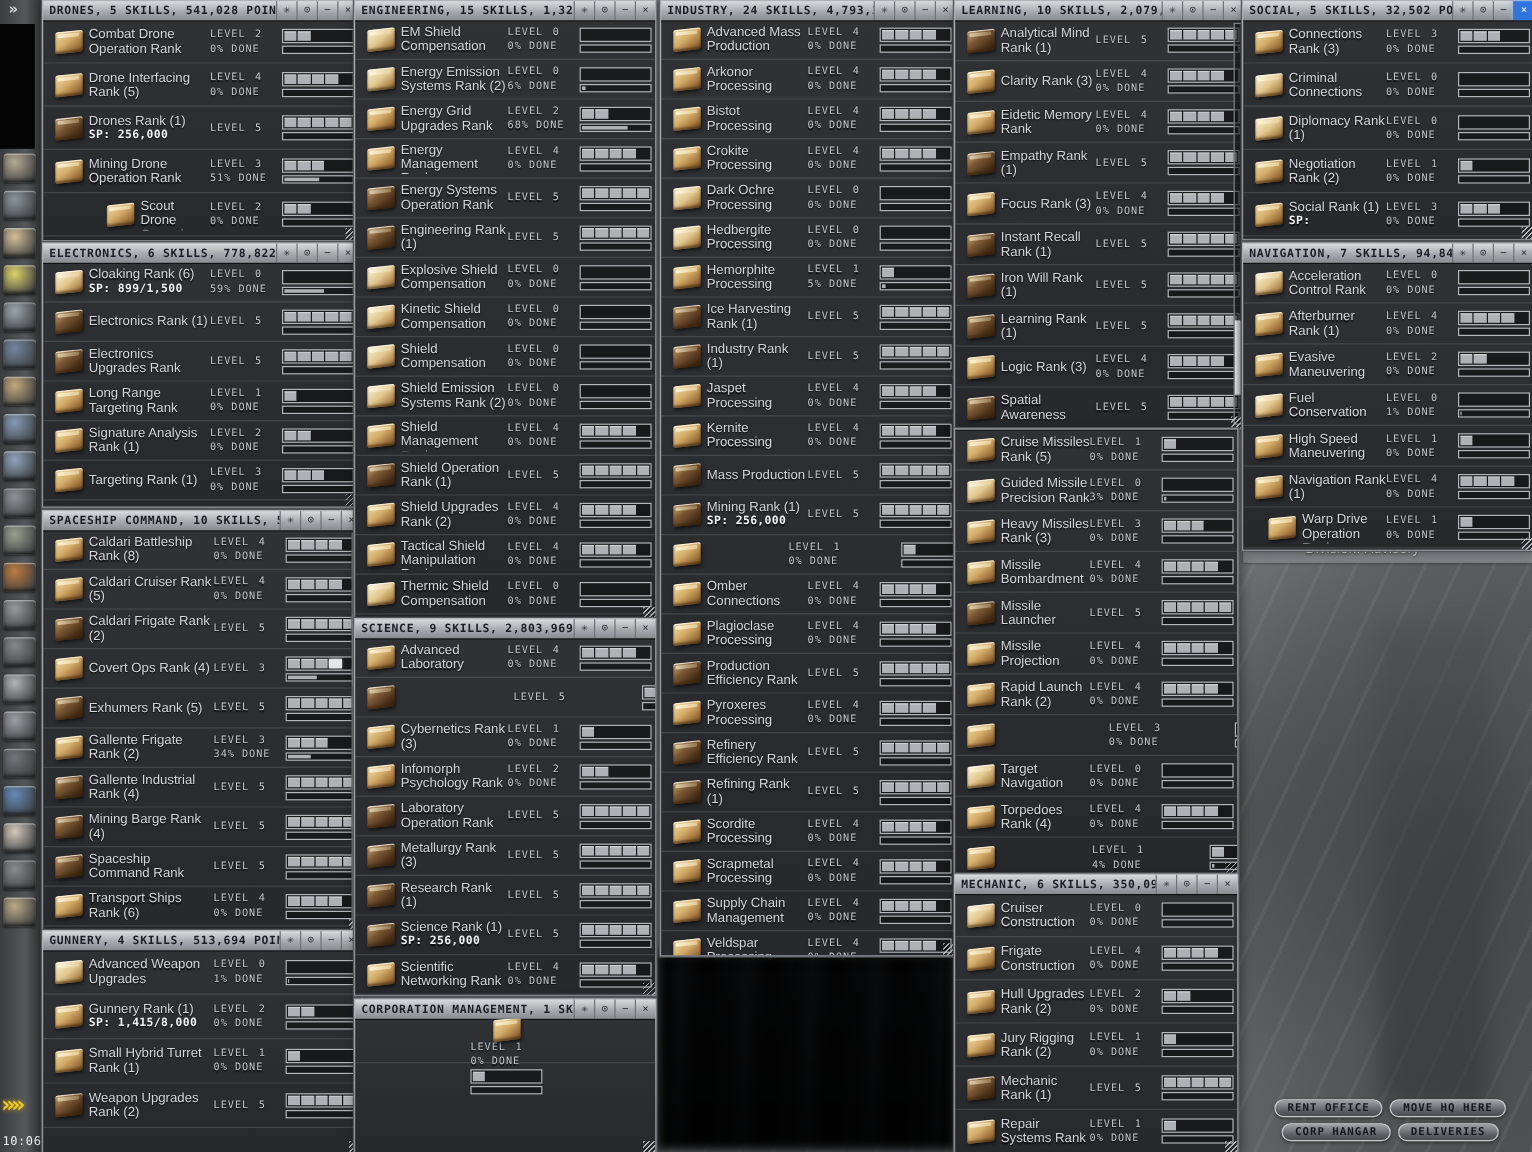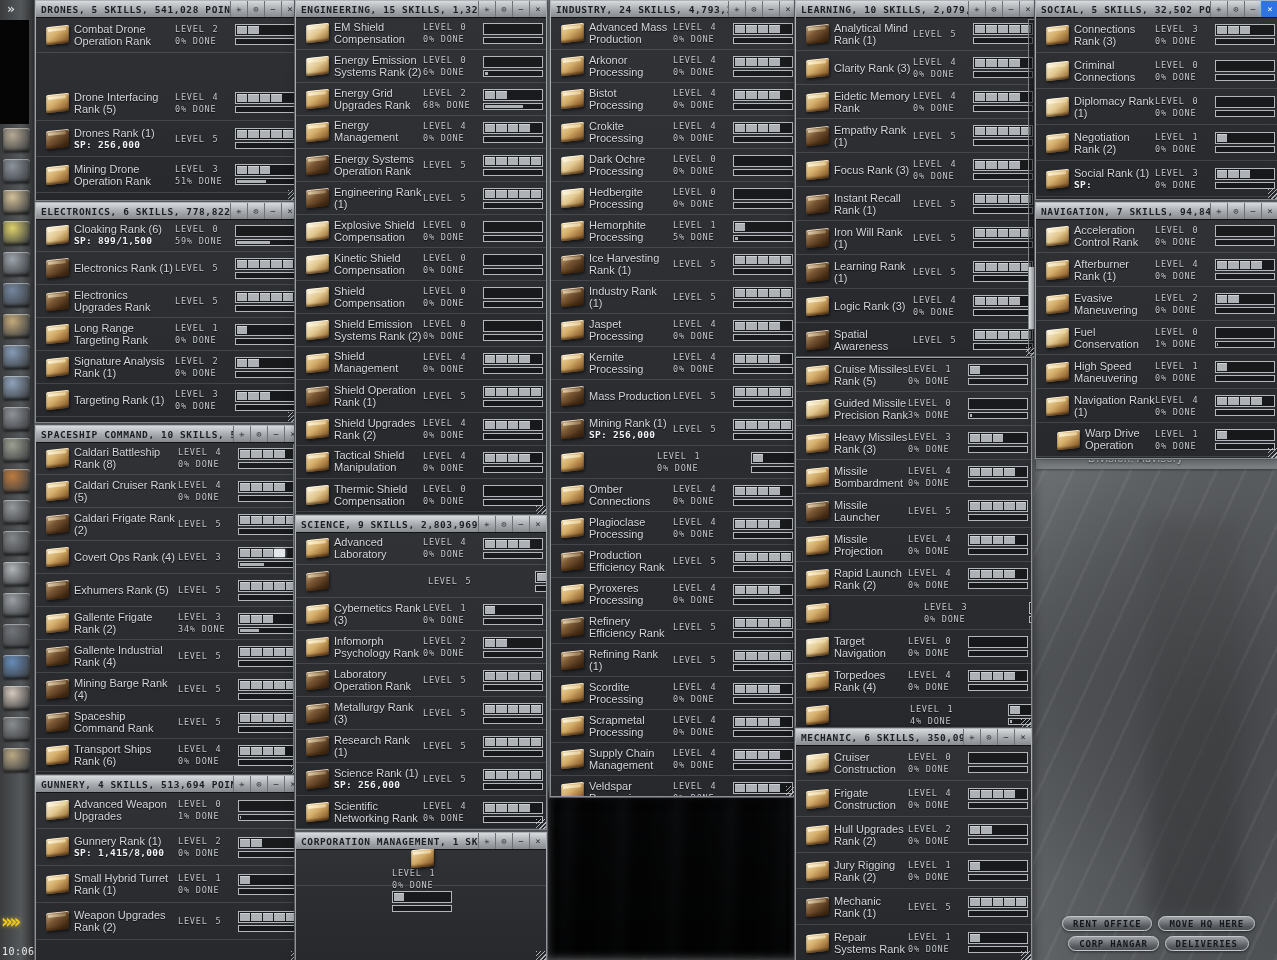--- a/index.html
+++ b/index.html
@@ -180,21 +180,21 @@
               <div class="seg on"></div>
               <div class="seg"></div>
               <div class="seg"></div>
               <div class="seg"></div>
             </div>
             <div class="prog-bar">
               <div class="prog-fill" style="width: 0%;"></div>
             </div>
           </div>
         </div>
-        <div class="skill-row" style="height: 35px; margin-top: 32px;">
+        <div class="skill-row" style="height: 35px;">
           <div class="book-cell">
             <div class="book "></div>
           </div>
           <div class="name-cell">
             <div>Drone Interfacing Rank (5)</div>
           </div>
           <div class="level-cell">
             <div class="level-line">
               <span>LEVEL</span>
               <span>4</span>

